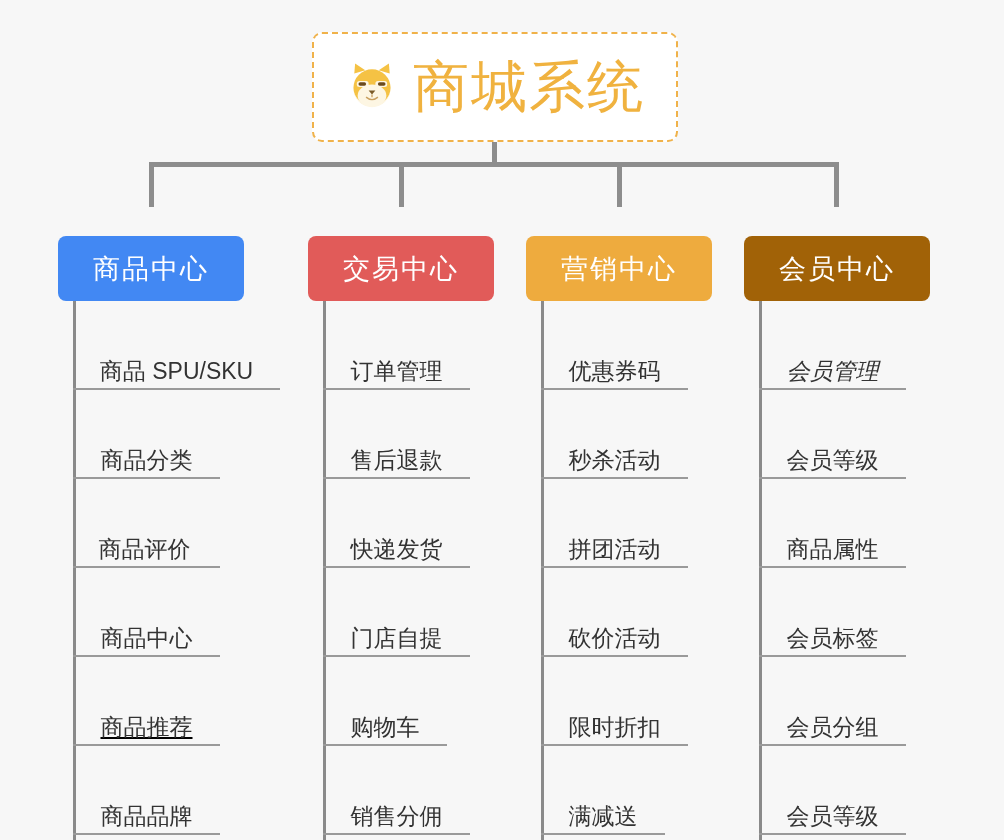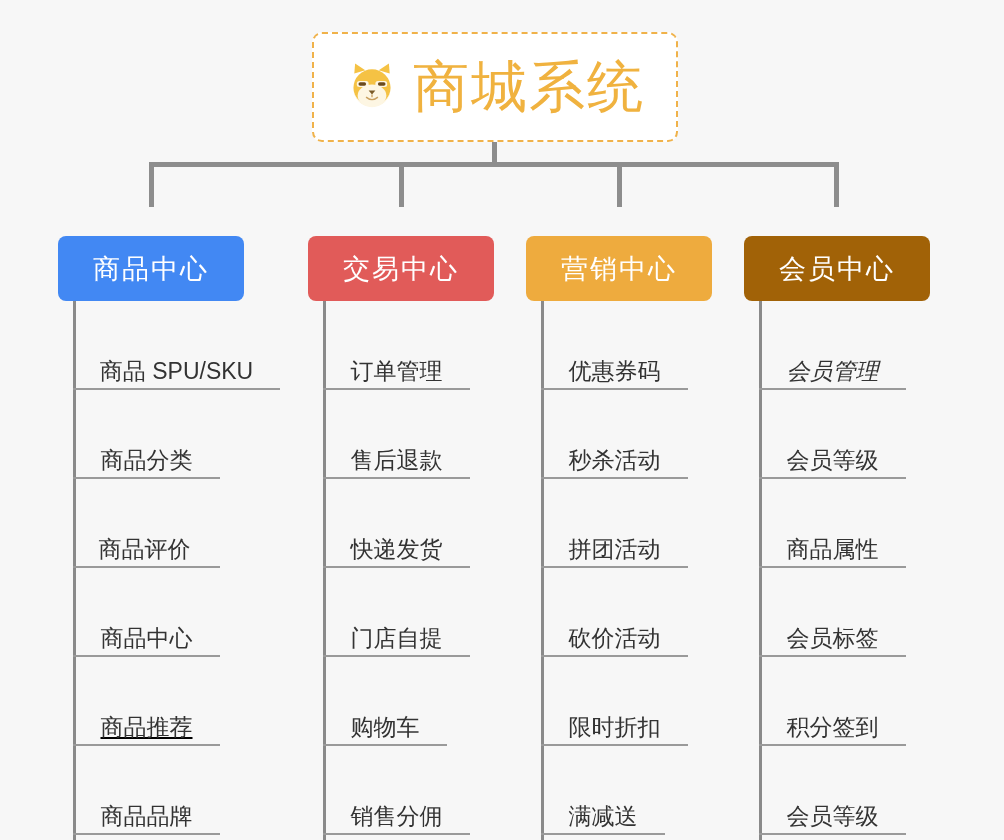--- a/index.html
+++ b/index.html
@@ -253,21 +253,21 @@
       <div class="leaf-item" style="left:15px; top:134px; width:147px;">
           <span class="leaf-label">会员等级</span>
         </div>
       <div class="leaf-item" style="left:15px; top:223px; width:147px;">
           <span class="leaf-label">商品属性</span>
         </div>
       <div class="leaf-item" style="left:15px; top:312px; width:147px;">
           <span class="leaf-label">会员标签</span>
         </div>
       <div class="leaf-item" style="left:15px; top:401px; width:147px;">
-          <span class="leaf-label">积分签到</span>
+          <span class="leaf-label">会员分组</span>
         </div>
       <div class="leaf-item" style="left:15px; top:490px; width:147px;">
           <span class="leaf-label">会员等级</span>
         </div>
     </div>
   </div>
 
 </div>
 
 </body></html>

